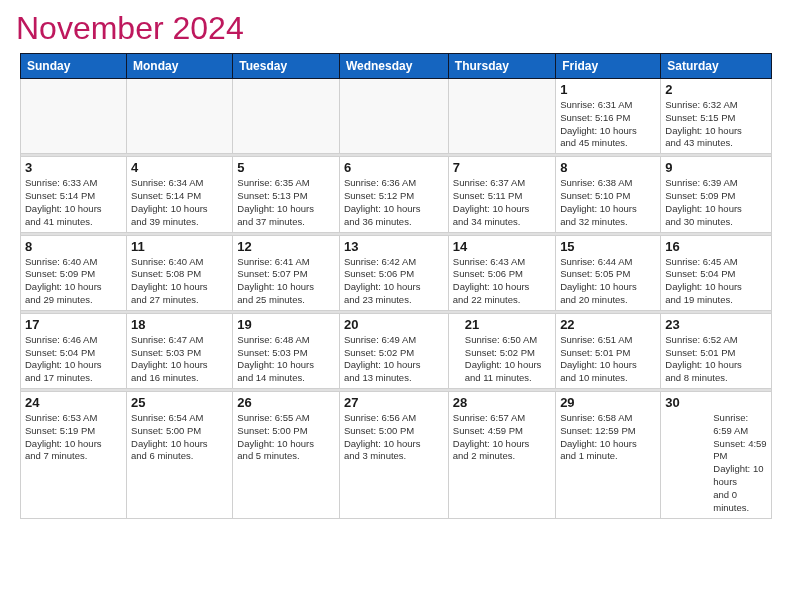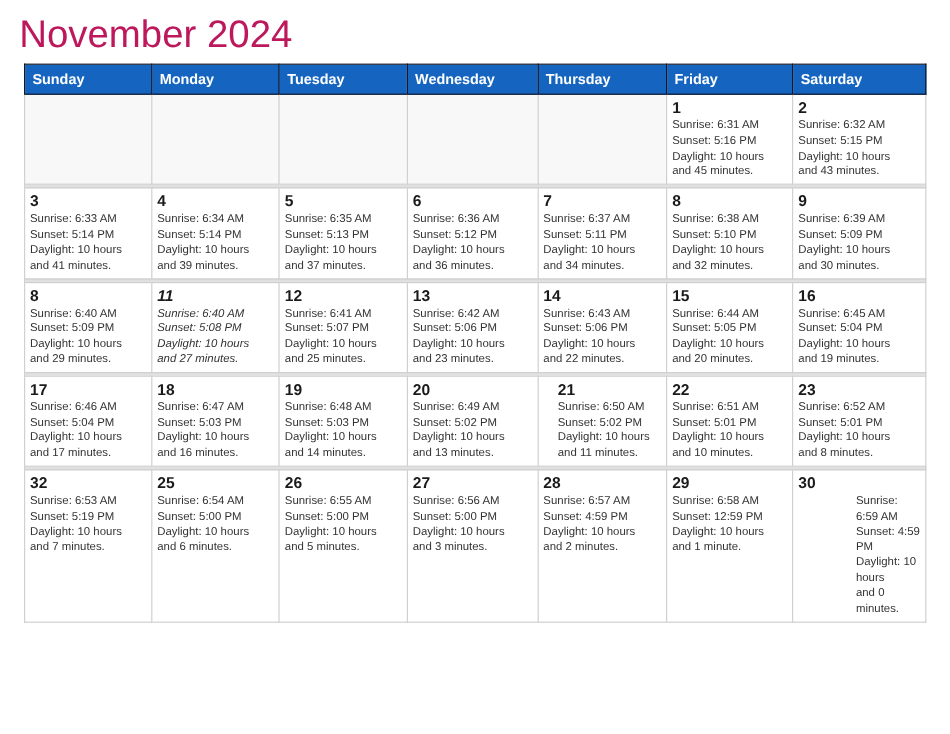--- a/index.html
+++ b/index.html
@@ -128,21 +128,21 @@
           <td colspan="7" style="padding: 0px; height: 3px; background-color: rgb(224, 224, 224);"></td>
         </tr>
         <tr>
           <td style="min-height: 75px;">
             <span class="day-num">8</span>
             <div class="day-info" style="white-space: pre-line;">Sunrise: 6:40 AM
 Sunset: 5:09 PM
 Daylight: 10 hours
 and 29 minutes.</div>
           </td>
-          <td style="min-height: 75px; font-style: italic;">
+          <td style="min-height: 75px;">
             <span class="day-num">11</span>
             <div class="day-info" style="white-space: pre-line;">Sunrise: 6:40 AM
 Sunset: 5:08 PM
 Daylight: 10 hours
 and 27 minutes.</div>
           </td>
           <td style="min-height: 75px;">
             <span class="day-num">12</span>
             <div class="day-info" style="white-space: pre-line;">Sunrise: 6:41 AM
 Sunset: 5:07 PM
@@ -230,21 +230,21 @@
 Sunset: 5:01 PM
 Daylight: 10 hours
 and 8 minutes.</div>
           </td>
         </tr>
         <tr>
           <td colspan="7" style="padding: 0px; height: 3px; background-color: rgb(224, 224, 224);"></td>
         </tr>
         <tr>
           <td style="min-height: 75px;">
-            <span class="day-num">32</span>
+            <span class="day-num">24</span>
             <div class="day-info" style="white-space: pre-line;">Sunrise: 6:53 AM
 Sunset: 5:19 PM
 Daylight: 10 hours
 and 7 minutes.</div>
           </td>
           <td style="min-height: 75px;">
             <span class="day-num">25</span>
             <div class="day-info" style="white-space: pre-line;">Sunrise: 6:54 AM
 Sunset: 5:00 PM
 Daylight: 10 hours

